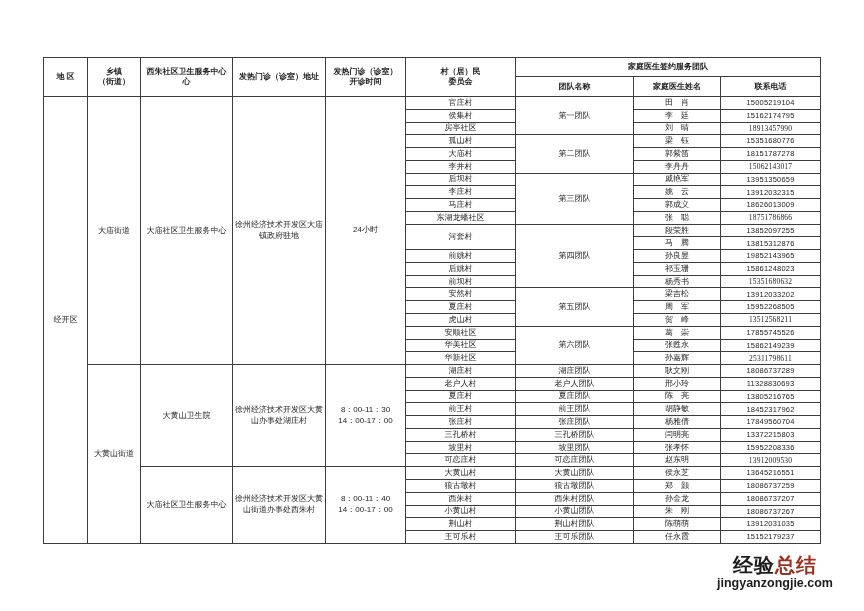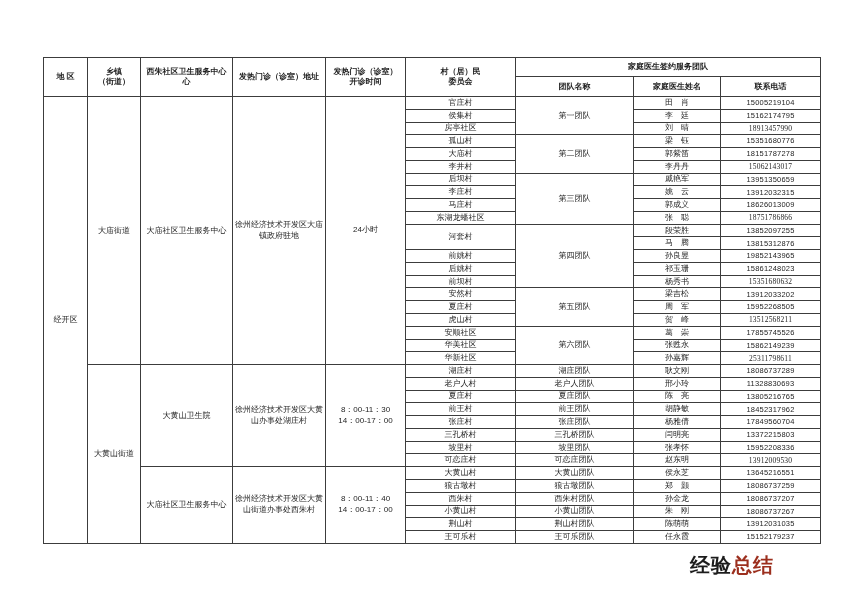--- a/index.html
+++ b/index.html
@@ -13,21 +13,21 @@
     border:1px solid #3c3c3c;text-align:center;vertical-align:middle;
     padding:0 2px;font-size:8px;line-height:1.25;white-space:pre-line;overflow:hidden;
   }
   thead th{font-weight:bold;}
   thead tr.h1{height:19px;}
   thead tr.h2{height:20px;}
   tbody tr{height:12.77px;}
   td.cell-phone{font-size:7.5px;letter-spacing:0.2px;margin-top:40px;}
   td.cell-address,td.cell-hours{line-height:1.35;}
   tr.sep td{border-bottom-width:1.6px;font-family:Liberation Serif, serif;}
-  .watermark{position:absolute;left:690px;top:555px;width:170px;text-align:left;line-height:1;}
+  .watermark{position:absolute;left:690px;top:555px;width:170px;text-align:center;line-height:1;}
   .wm-title{font-size:20px;font-weight:bold;letter-spacing:1px;}
   .wm-black{color:#1c1c1c;}
   .wm-red{color:#9c2f1e;}
   .wm-url{font-size:12.5px;font-weight:bold;color:#1c1c1c;margin-top:2px;}
 </style>
 </head>
 <body>
 
 <div class="table-wrap">
   <table>
@@ -270,13 +270,14 @@
           <td>王可乐团队</td>
           <td>任永霞</td>
           <td class="cell-phone">15152179237</td>
         </tr>
       </tbody>
   </table>
 </div>
 
 <div class="watermark">
   <div class="wm-title"><span class="wm-black">经验</span><span class="wm-red">总结</span></div>
+  <div class="wm-url">jingyanzongjie.com</div>
 </div>
 
 </body></html>

